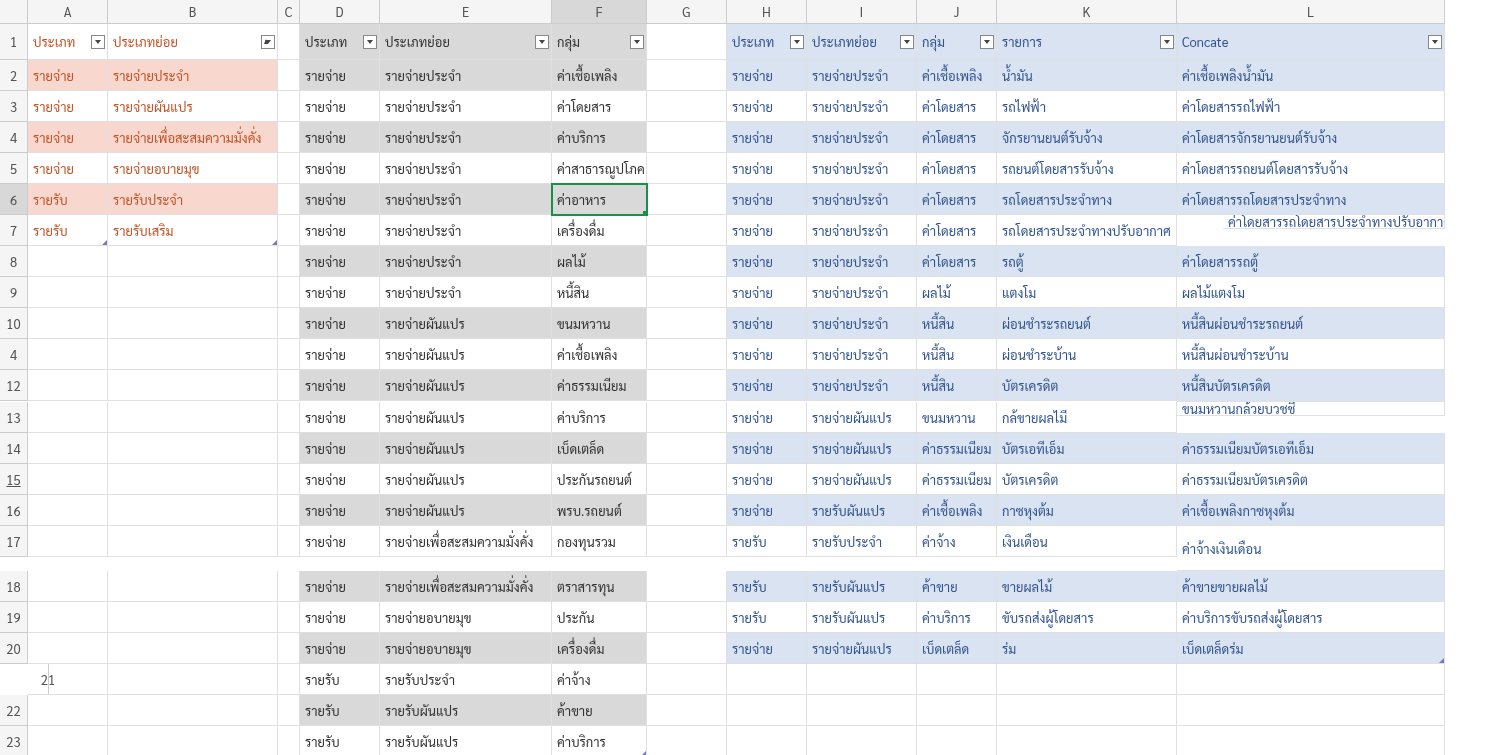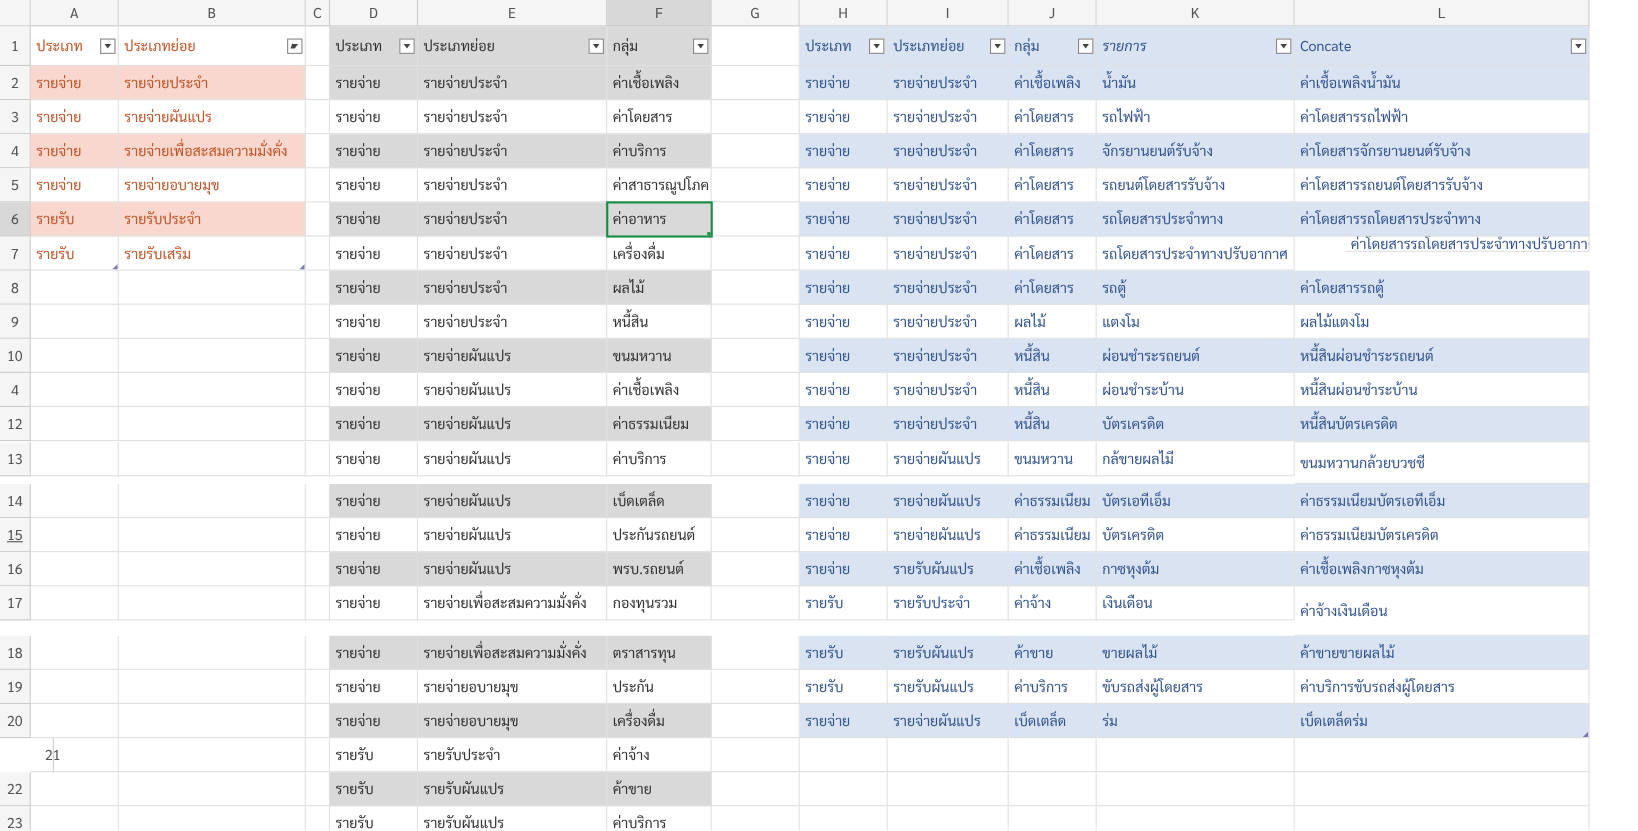--- a/index.html
+++ b/index.html
@@ -160,21 +160,21 @@
       <span class="filter-icon"></span>
     </div>
     <div class="cell header-row lblue-bg" style="height: 36px;">
       <span class="blue-text">ประเภทย่อย</span>
       <span class="filter-icon"></span>
     </div>
     <div class="cell header-row lblue-bg" style="height: 36px;">
       <span class="blue-text">กลุ่ม</span>
       <span class="filter-icon"></span>
     </div>
-    <div class="cell header-row lblue-bg" style="height: 36px; font-style: italic;">
+    <div class="cell header-row lblue-bg" style="height: 36px;">
       <span class="blue-text">รายการ</span>
       <span class="filter-icon"></span>
     </div>
     <div class="cell header-row lblue-bg" style="height: 36px;">
       <span class="blue-text">Concate</span>
       <span class="filter-icon"></span>
     </div>
     <div class="row-header" style="height: 31px;">2</div>
     <div class="cell peach-bg" style="height: 31px;">
       <span class="orange-text">รายจ่าย</span>
@@ -538,21 +538,21 @@
     </div>
     <div class="cell" style="height: 31px;">
       <span class="blue-text">รายจ่ายผันแปร</span>
     </div>
     <div class="cell" style="height: 31px;">
       <span class="blue-text">ขนมหวาน</span>
     </div>
     <div class="cell" style="height: 31px;">
       <span class="blue-text">กล้ขายผลไมี</span>
     </div>
-    <div class="cell" style="height: 38px;">
+    <div class="cell" style="height: 14px;">
       <span class="blue-text">ขนมหวานกล้วยบวชชี</span>
     </div>
     <div class="row-header" style="height: 31px;">14</div>
     <div class="cell" style="height: 31px;"></div>
     <div class="cell" style="height: 31px;"></div>
     <div class="cell" style="height: 31px;"></div>
     <div class="cell gray-bg" style="height: 31px;">
       <span class="black-text">รายจ่าย</span>
     </div>
     <div class="cell gray-bg" style="height: 31px;">

